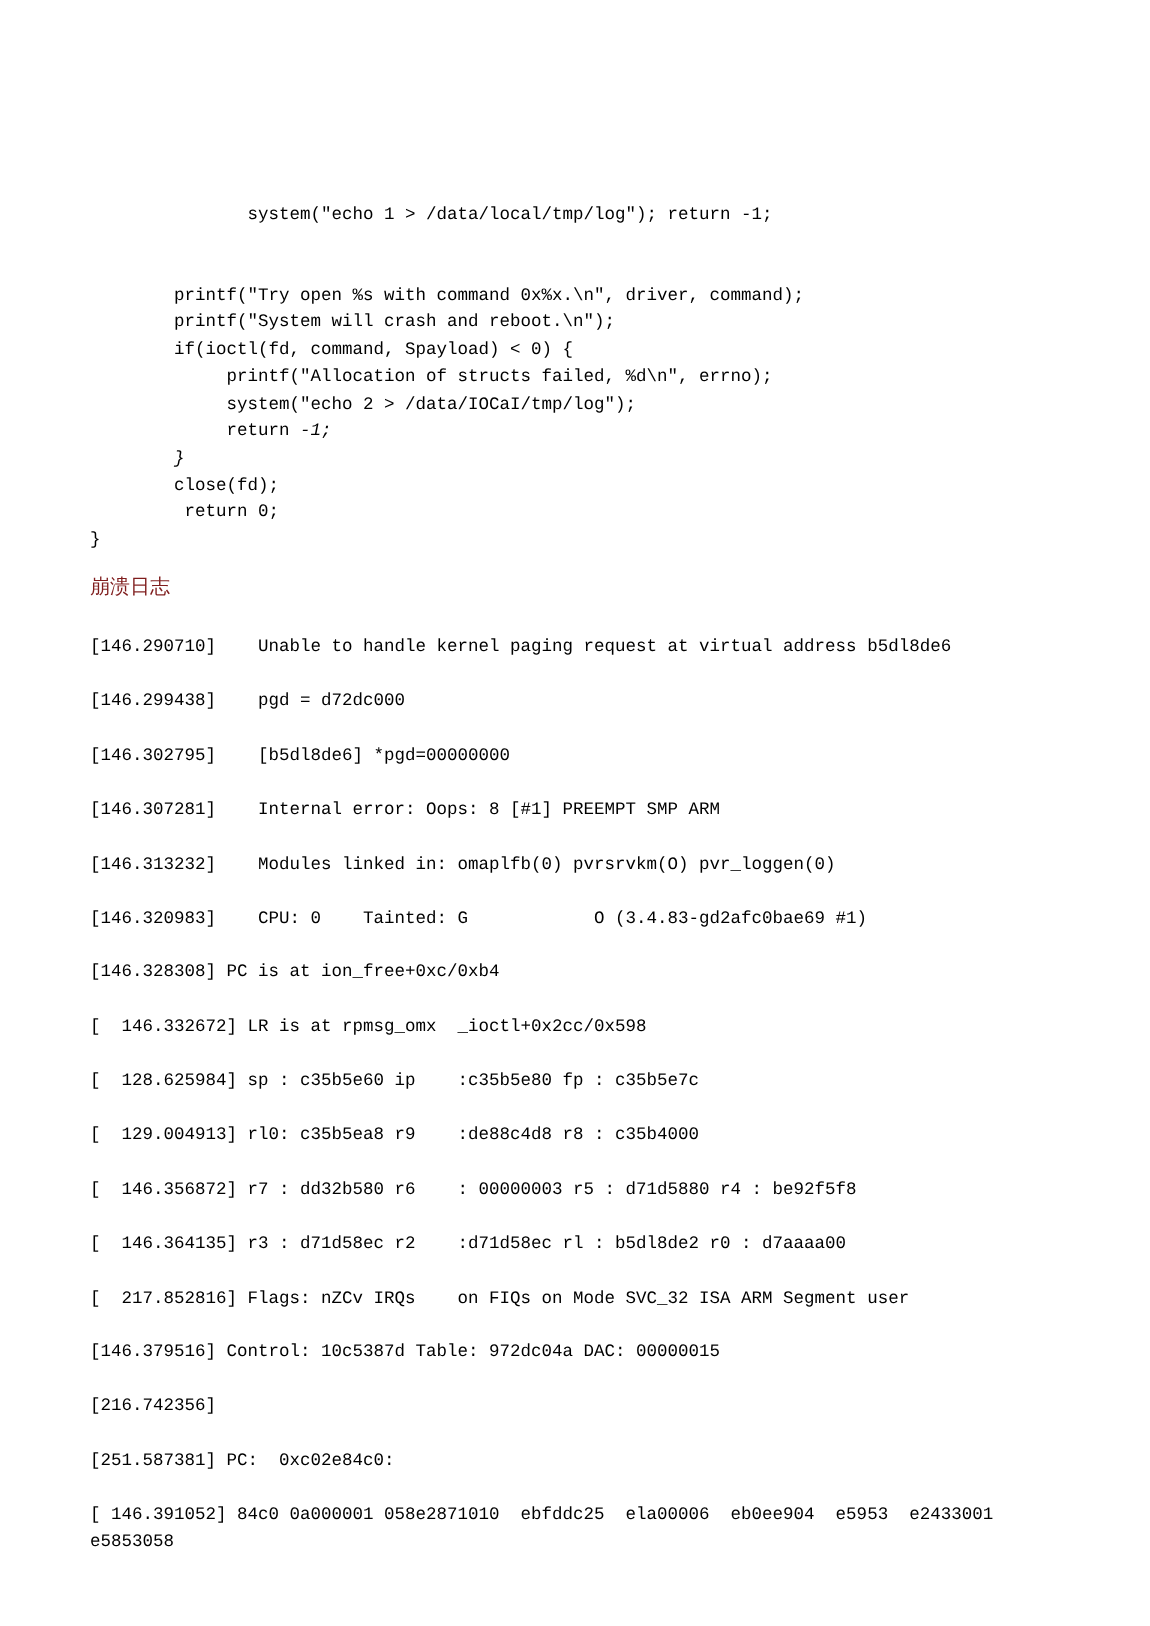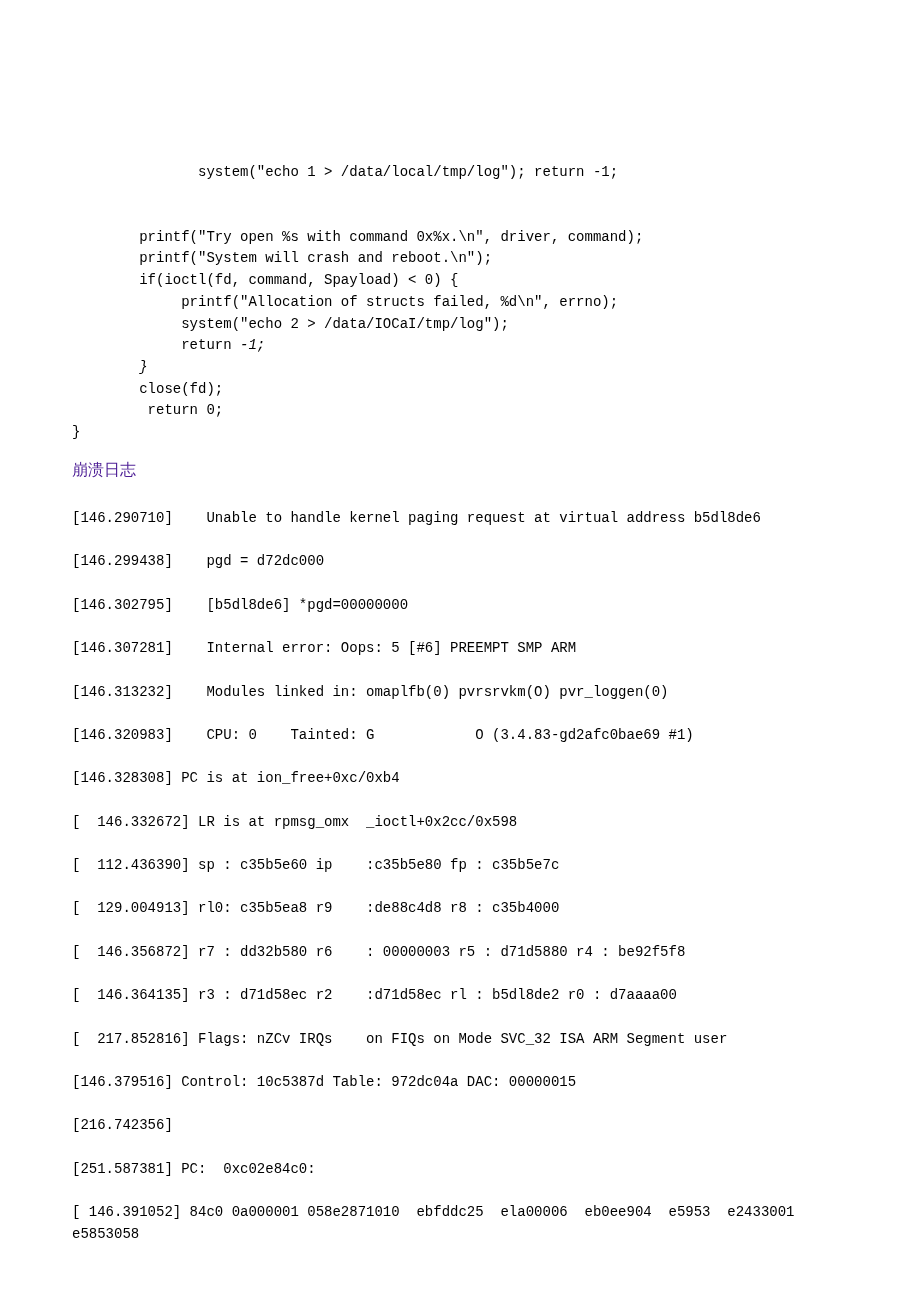--- a/index.html
+++ b/index.html
@@ -19,21 +19,21 @@
   }
   .code-block {
     white-space: pre;
     font-family: "Menlo", "Consolas", "Courier New", monospace;
     color: #000;
   }
   .italic {
     font-style: italic;
   }
   .heading {
-    color: #4c1d95;
+    color: #7f1d1d;
     font-family: "SimSun", "STSong", serif;
     font-size: 16px;
     margin-top: 14px;
     margin-bottom: 4px;
   }
   .log {
     white-space: pre-wrap;
     font-family: "Menlo", "Consolas", "Courier New", monospace;
     color: #000;
   }
@@ -61,26 +61,26 @@
 <span>        close(fd);</span>
 <span>         return 0;</span>
 <span>}</span></div>
 
   <div class="heading">崩溃日志</div>
 
   <div class="log">
 <div class="log-line">[146.290710]    Unable to handle kernel paging request at virtual address b5dl8de6</div>
 <div class="log-line">[146.299438]    pgd = d72dc000</div>
 <div class="log-line">[146.302795]    [b5dl8de6] *pgd=00000000</div>
-<div class="log-line">[146.307281]    Internal error: Oops: 5 [#6] PREEMPT SMP ARM</div>
+<div class="log-line">[146.307281]    Internal error: Oops: 8 [#1] PREEMPT SMP ARM</div>
 <div class="log-line">[146.313232]    Modules linked in: omaplfb(0) pvrsrvkm(O) pvr_loggen(0)</div>
 <div class="log-line">[146.320983]    CPU: 0    Tainted: G            O (3.4.83-gd2afc0bae69 #1)</div>
 <div class="log-line">[146.328308] PC is at ion_free+0xc/0xb4</div>
 <div class="log-line">[  146.332672] LR is at rpmsg_omx  _ioctl+0x2cc/0x598</div>
-<div class="log-line">[  112.436390] sp : c35b5e60 ip    :c35b5e80 fp : c35b5e7c</div>
+<div class="log-line">[  128.625984] sp : c35b5e60 ip    :c35b5e80 fp : c35b5e7c</div>
 <div class="log-line">[  129.004913] rl0: c35b5ea8 r9    :de88c4d8 r8 : c35b4000</div>
 <div class="log-line">[  146.356872] r7 : dd32b580 r6    : 00000003 r5 : d71d5880 r4 : be92f5f8</div>
 <div class="log-line">[  146.364135] r3 : d71d58ec r2    :d71d58ec rl : b5dl8de2 r0 : d7aaaa00</div>
 <div class="log-line">[  217.852816] Flags: nZCv IRQs    on FIQs on Mode SVC_32 ISA ARM Segment user</div>
 <div class="log-line">[146.379516] Control: 10c5387d Table: 972dc04a DAC: 00000015</div>
 <div class="log-line">[216.742356]</div>
 <div class="log-line">[251.587381] PC:  0xc02e84c0:</div>
 <div class="log-line">[ 146.391052] 84c0 0a000001 058e2871010  ebfddc25  ela00006  eb0ee904  e5953  e2433001 e5853058</div>
 
 

